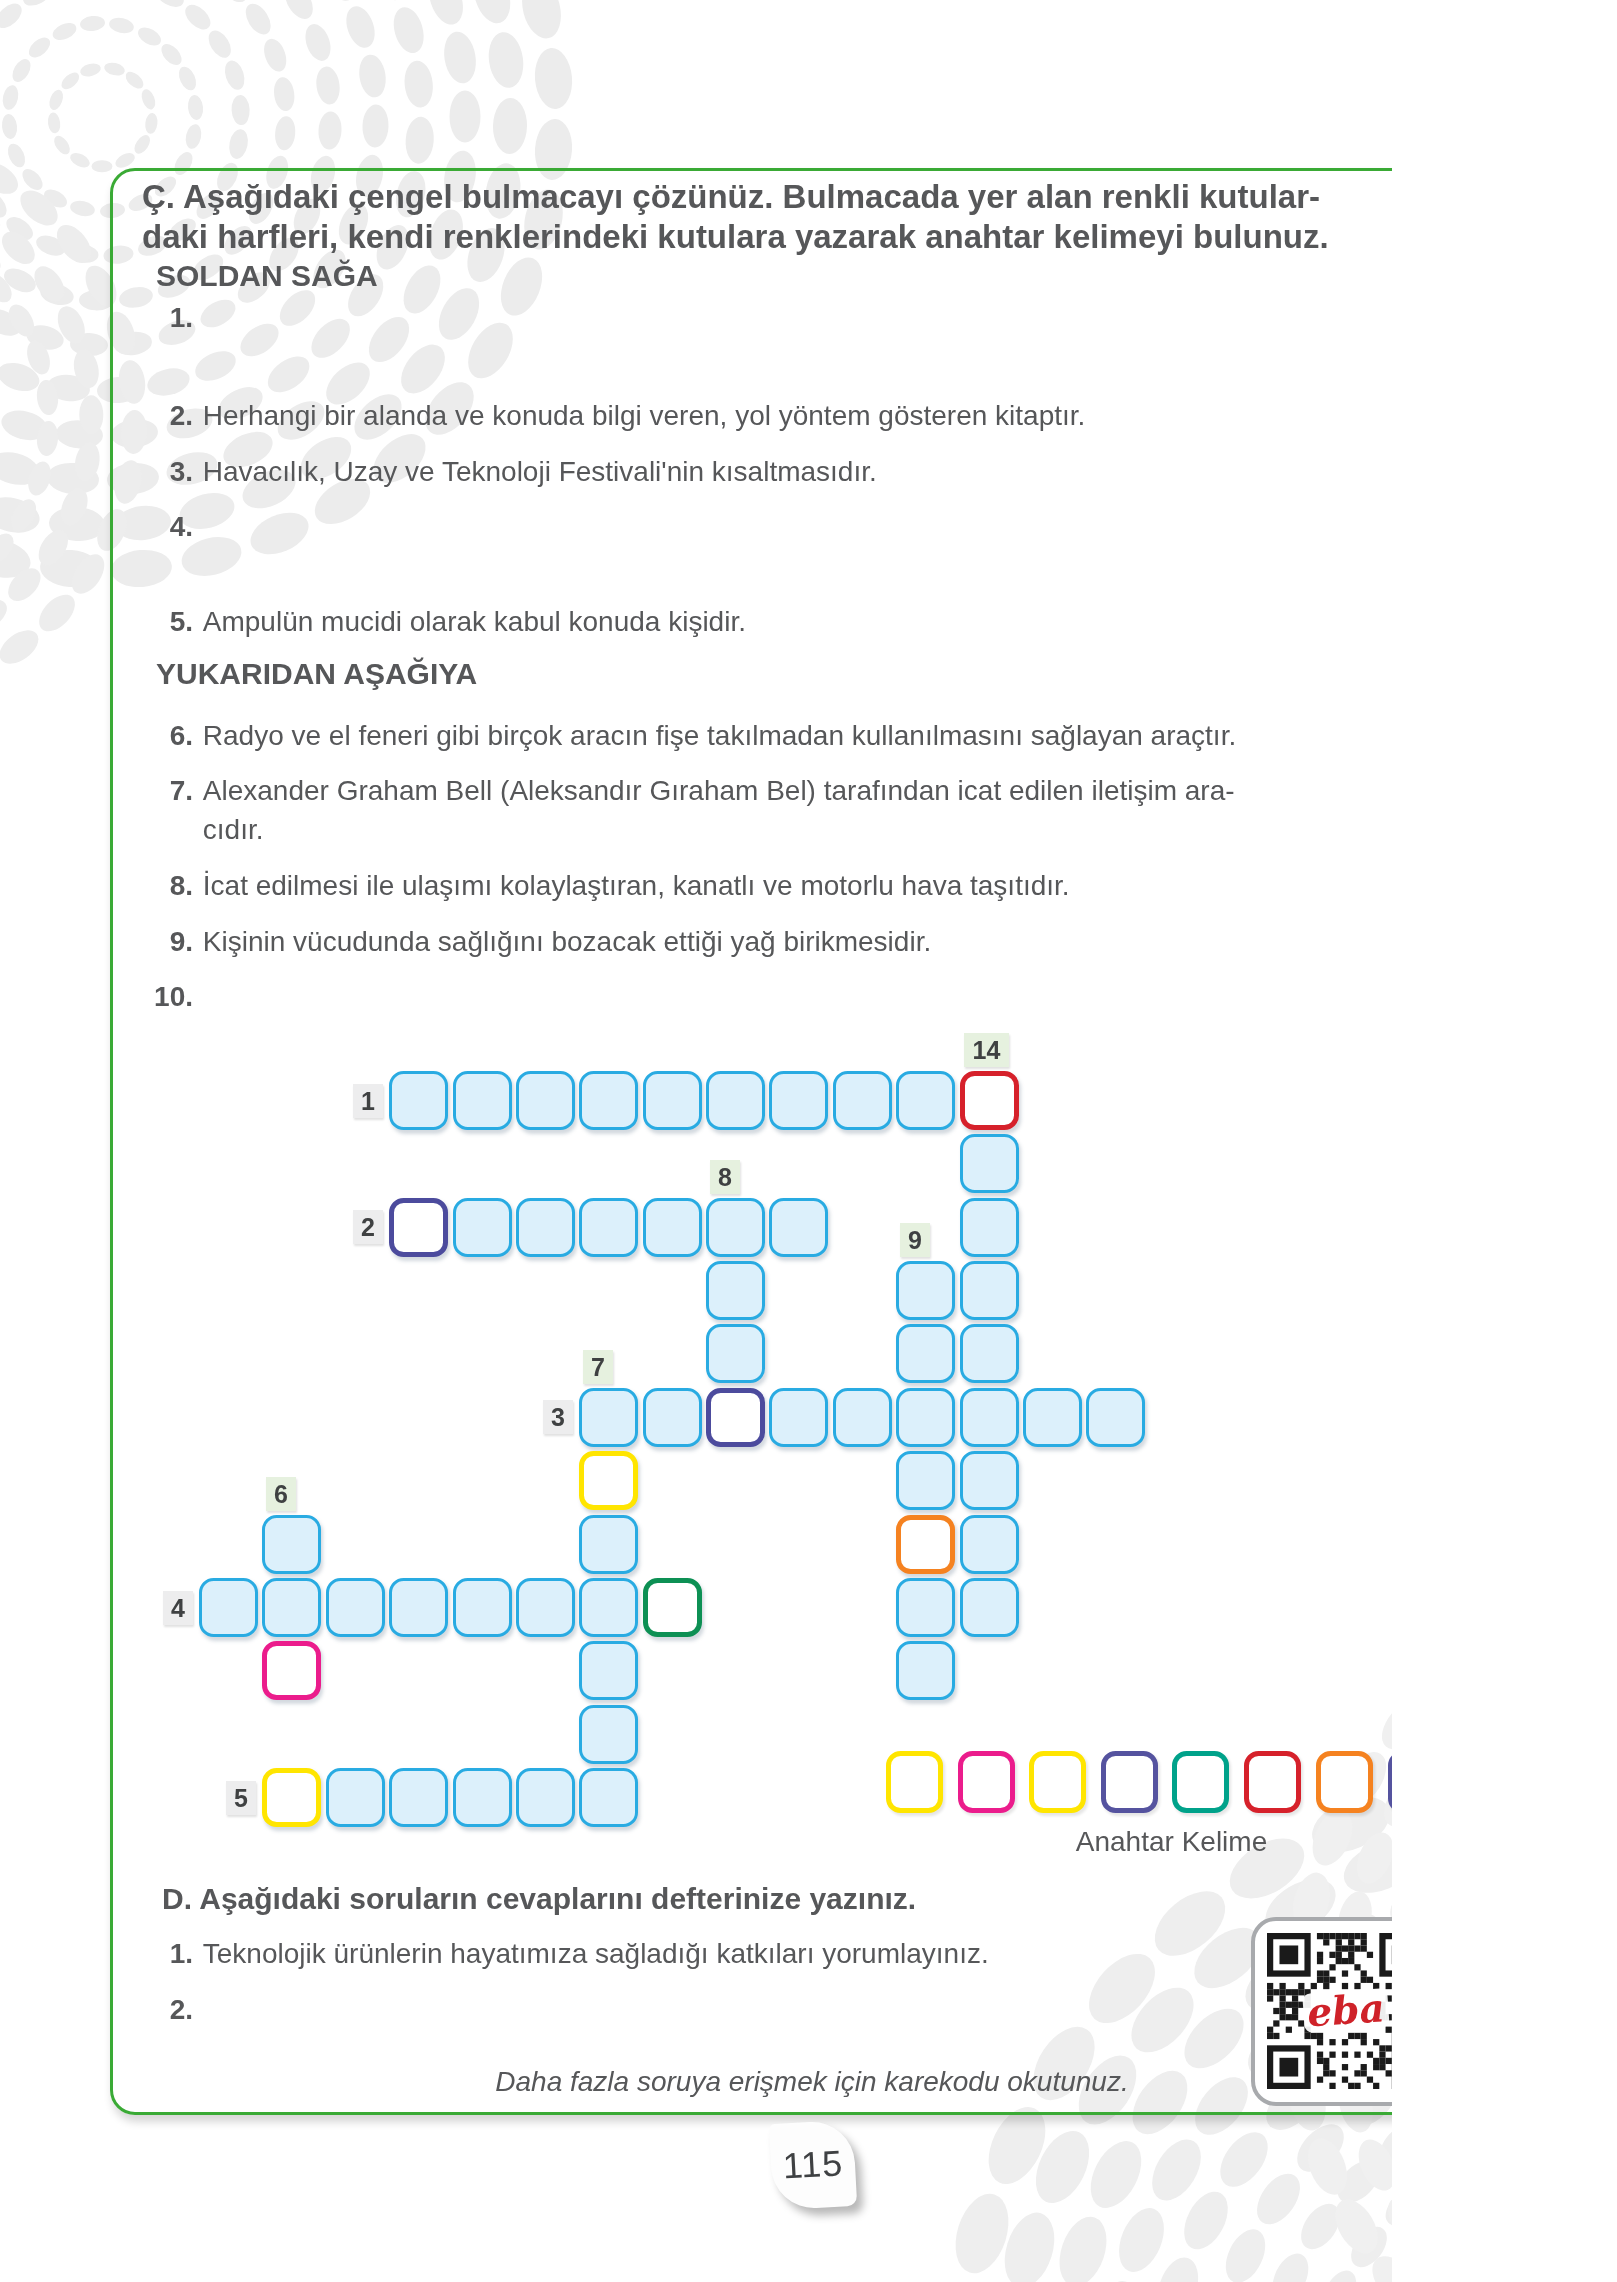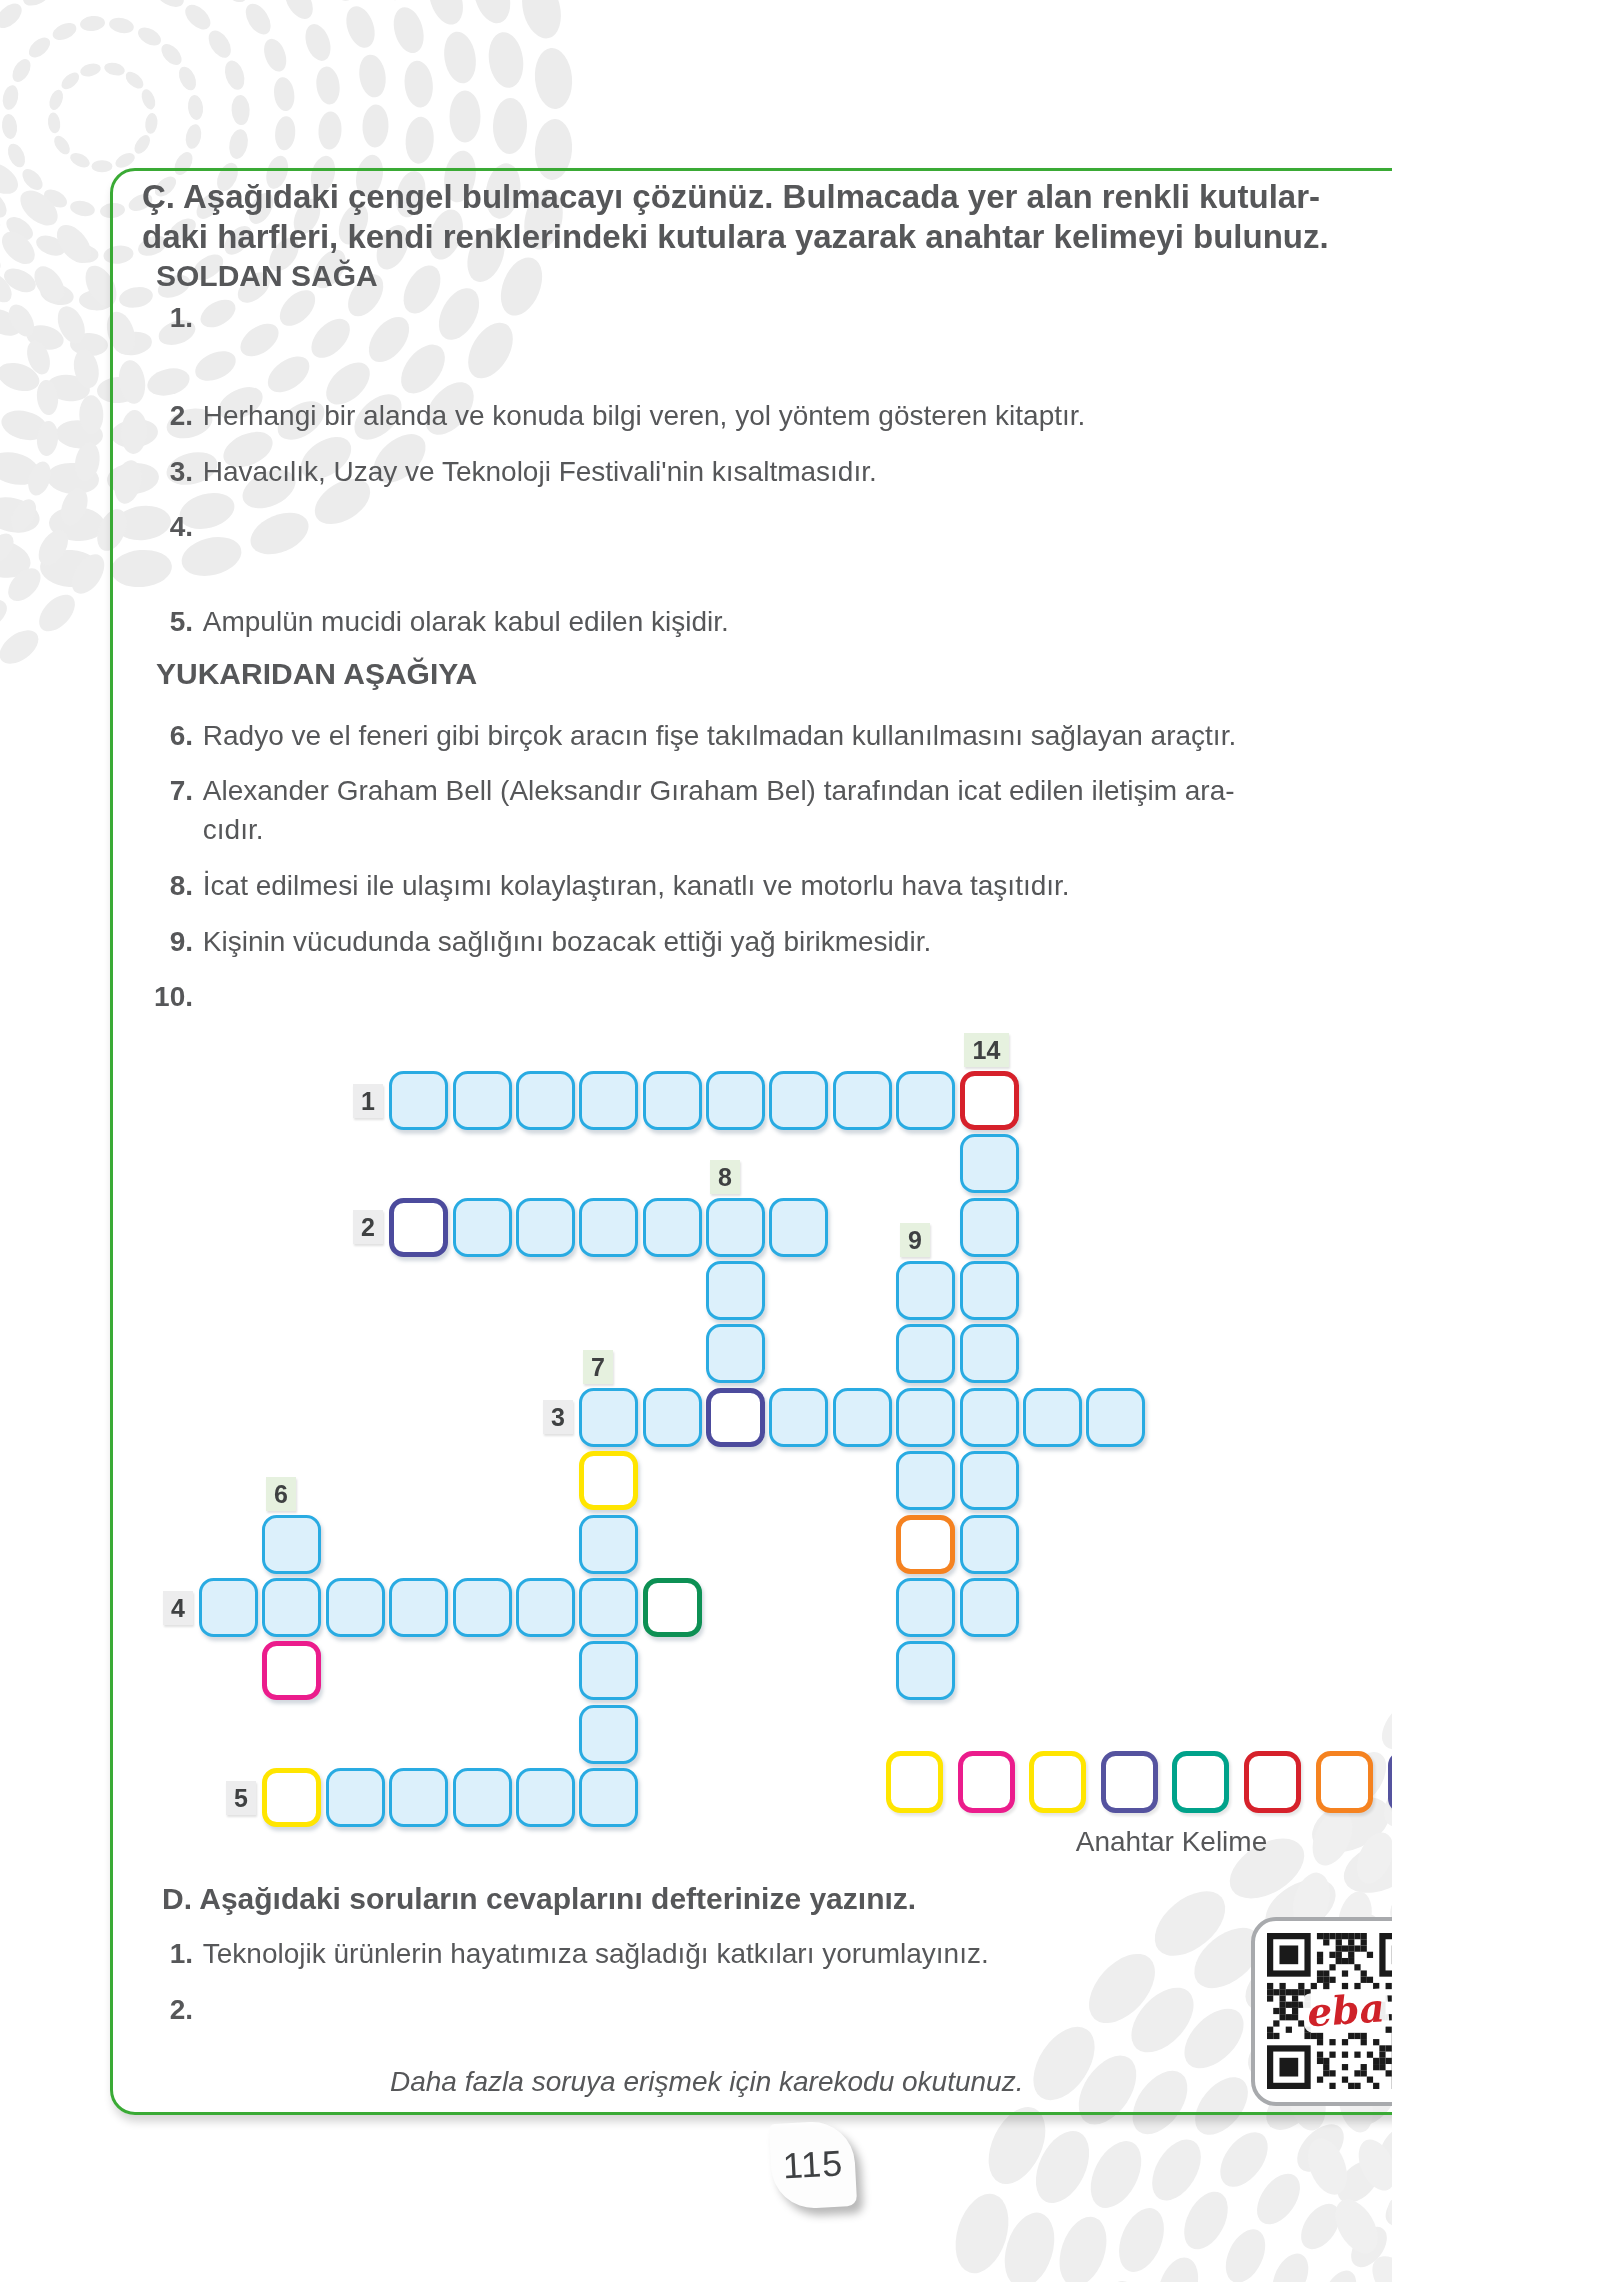--- a/index.html
+++ b/index.html
@@ -17,21 +17,21 @@
   .clue .num{min-width:51px;text-align:right;font-weight:bold;flex:0 0 auto;}
   .clue .txt{margin-left:9.8px;white-space:pre-line;}
   .cell{position:absolute;box-sizing:border-box;border-radius:14.6px;
         box-shadow:2px 3.9px 3.9px rgba(110,130,150,0.30);}
   .grid-label{position:absolute;display:flex;align-items:center;justify-content:center;
         font-size:25px;font-weight:600;color:#3f4142;box-shadow:1px 2px 2px rgba(0,0,0,0.12);}
   .keybox{position:absolute;box-sizing:border-box;background:#fff;border-radius:14.6px;
         box-shadow:2px 2.9px 2.9px rgba(0,0,0,0.10);}
   .key-label{position:absolute;left:886px;top:1826px;width:571px;text-align:center;
         font-size:28px;color:#565759;}
-  .note{position:absolute;left:390px;top:2066px;width:844px;text-align:left;
+  .note{position:absolute;left:390px;top:2066px;width:844px;text-align:center;
         font-style:italic;font-size:28px;color:#565759;}
   .qr-box{position:absolute;left:1251px;top:1917px;width:189px;height:189px;box-sizing:border-box;
         background:#fff;border:4.9px solid #a8aaad;border-radius:25px;}
   .qr-inner{position:absolute;left:11.7px;top:11.7px;width:156px;height:156px;}
   .eba{position:absolute;left:50%;top:50%;transform:translate(-50%,-54%) rotate(-4deg);
         font-family:"DejaVu Serif", serif;font-style:italic;font-weight:bold;font-size:39px;
         color:#cf2229;background:rgba(255,255,255,0.92);padding:0 3.9px;border-radius:7.8px;line-height:39px;}
   .leaf{position:absolute;left:771px;top:2122px;width:84px;height:86px;background:#fdfdfd;
         border-radius:5.9px 43px 9.8px 43px;transform:rotate(-3deg);
         box-shadow:5.9px 7.8px 8.8px rgba(0,0,0,0.28);display:flex;align-items:center;justify-content:center;}
@@ -408,21 +408,21 @@
   </div>
   <div class="clue" style="top:452px;">
     <span class="num">3.</span>
     <span class="txt">Havacılık, Uzay ve Teknoloji Festivali'nin kısaltmasıdır.</span>
   </div>
   <div class="clue" style="top:507px;">
     <span class="num">4.</span>
   </div>
   <div class="clue" style="top:602px;">
     <span class="num">5.</span>
-    <span class="txt">Ampulün mucidi olarak kabul edilen kişidir.</span>
+    <span class="txt">Ampulün mucidi olarak kabul konuda kişidir.</span>
   </div>
 
   <div class="sec-title" style="left:156px;top:657px;">YUKARIDAN AŞAĞIYA</div>
 
   <div class="clue" style="top:716px;">
     <span class="num">6.</span>
     <span class="txt">Radyo ve el feneri gibi birçok aracın fişe takılmadan kullanılmasını sağlayan araçtır.</span>
   </div>
   <div class="clue" style="top:771px;">
     <span class="num">7.</span>

